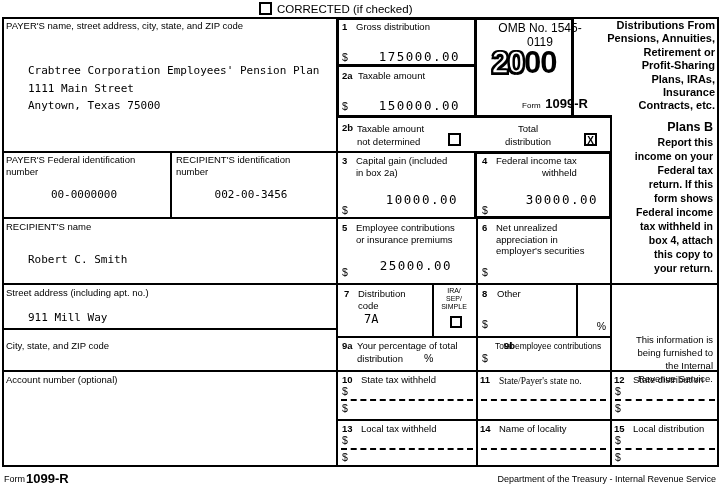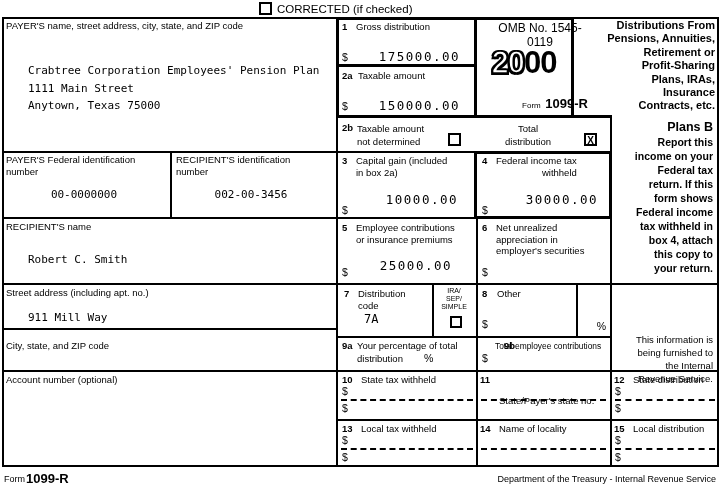--- a/index.html
+++ b/index.html
@@ -169,21 +169,21 @@
   <div class="abs lbl sm" style="left:495px;top:341px;white-space:nowrap;">Total employee contributions</div>
   <div class="abs ds" style="left:482px;top:352px;">$</div>
 
   <div class="abs lbl" style="left:6px;top:374px;">Account number (optional)</div>
 
   <div class="abs no" style="left:342px;top:374px;">10</div>
   <div class="abs lbl" style="left:361px;top:374px;">State tax withheld</div>
   <div class="abs ds" style="left:342px;top:385px;">$</div>
   <div class="abs ds" style="left:342px;top:402px;">$</div>
   <div class="abs no" style="left:480px;top:374px;">11</div>
-  <div class="abs lbl" style="left:499px;top:395px;">State/Payer's state no.</div>
+  <div class="abs lbl" style="left:499px;top:376px;font-family:Liberation Serif, serif;">State/Payer's state no.</div>
   <div class="abs no" style="left:614px;top:374px;">12</div>
   <div class="abs lbl" style="left:633px;top:374px;">State distribution</div>
   <div class="abs ds" style="left:615px;top:385px;">$</div>
   <div class="abs ds" style="left:615px;top:402px;">$</div>
 
   <div class="abs no" style="left:342px;top:423px;">13</div>
   <div class="abs lbl" style="left:361px;top:423px;">Local tax withheld</div>
   <div class="abs ds" style="left:342px;top:434px;">$</div>
   <div class="abs ds" style="left:342px;top:451px;">$</div>
   <div class="abs no" style="left:480px;top:423px;">14</div>

